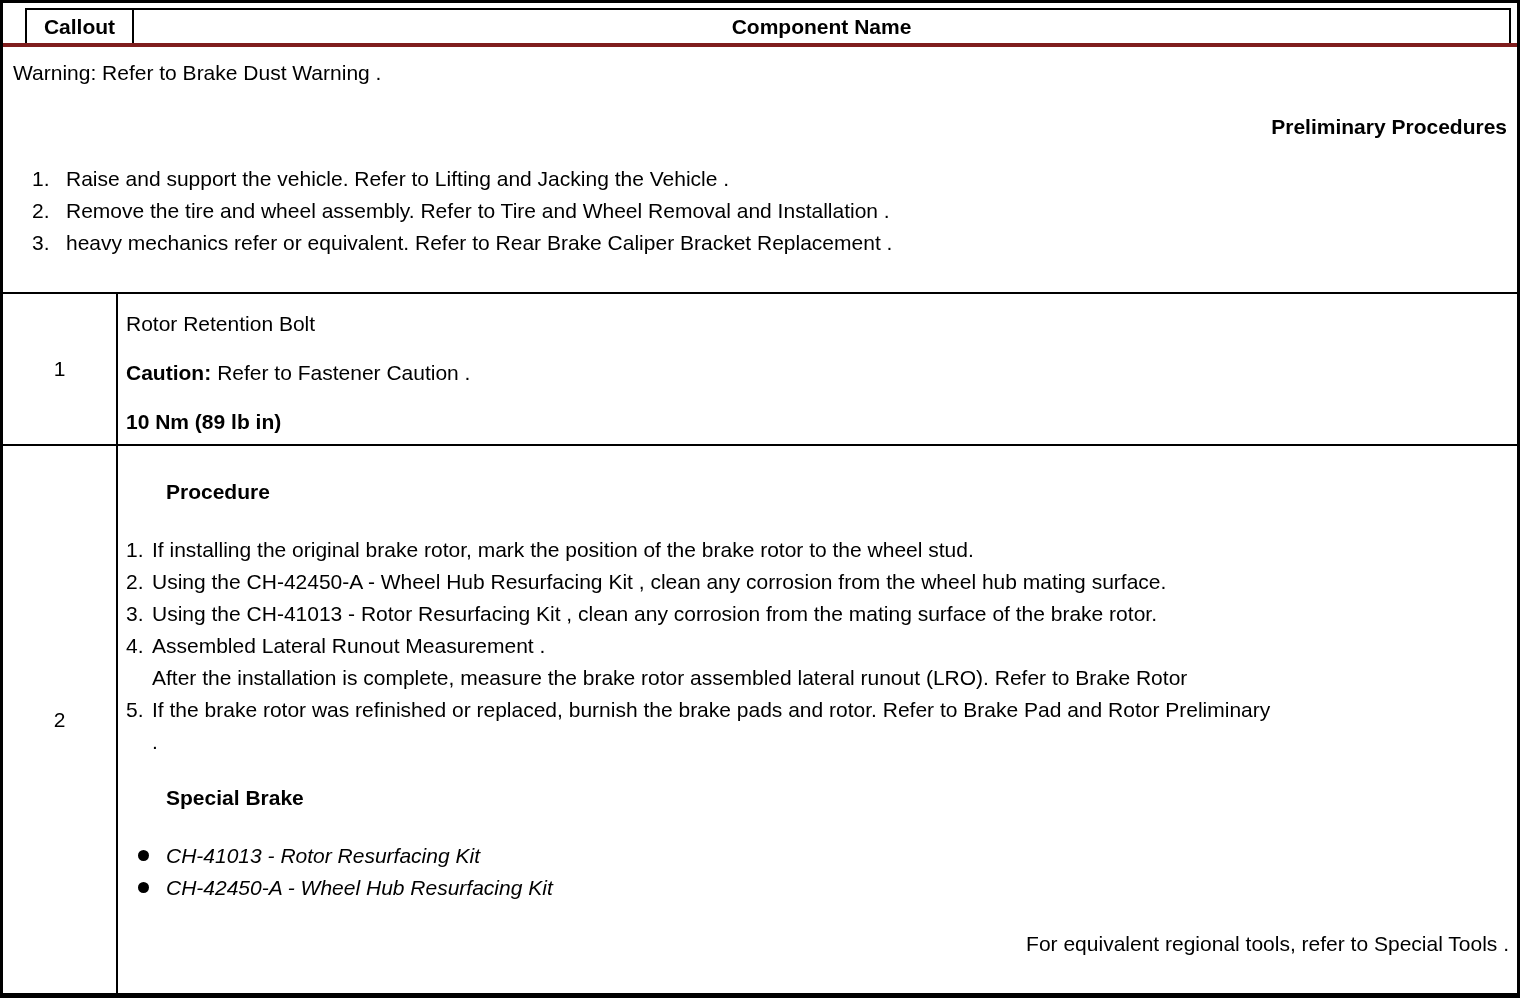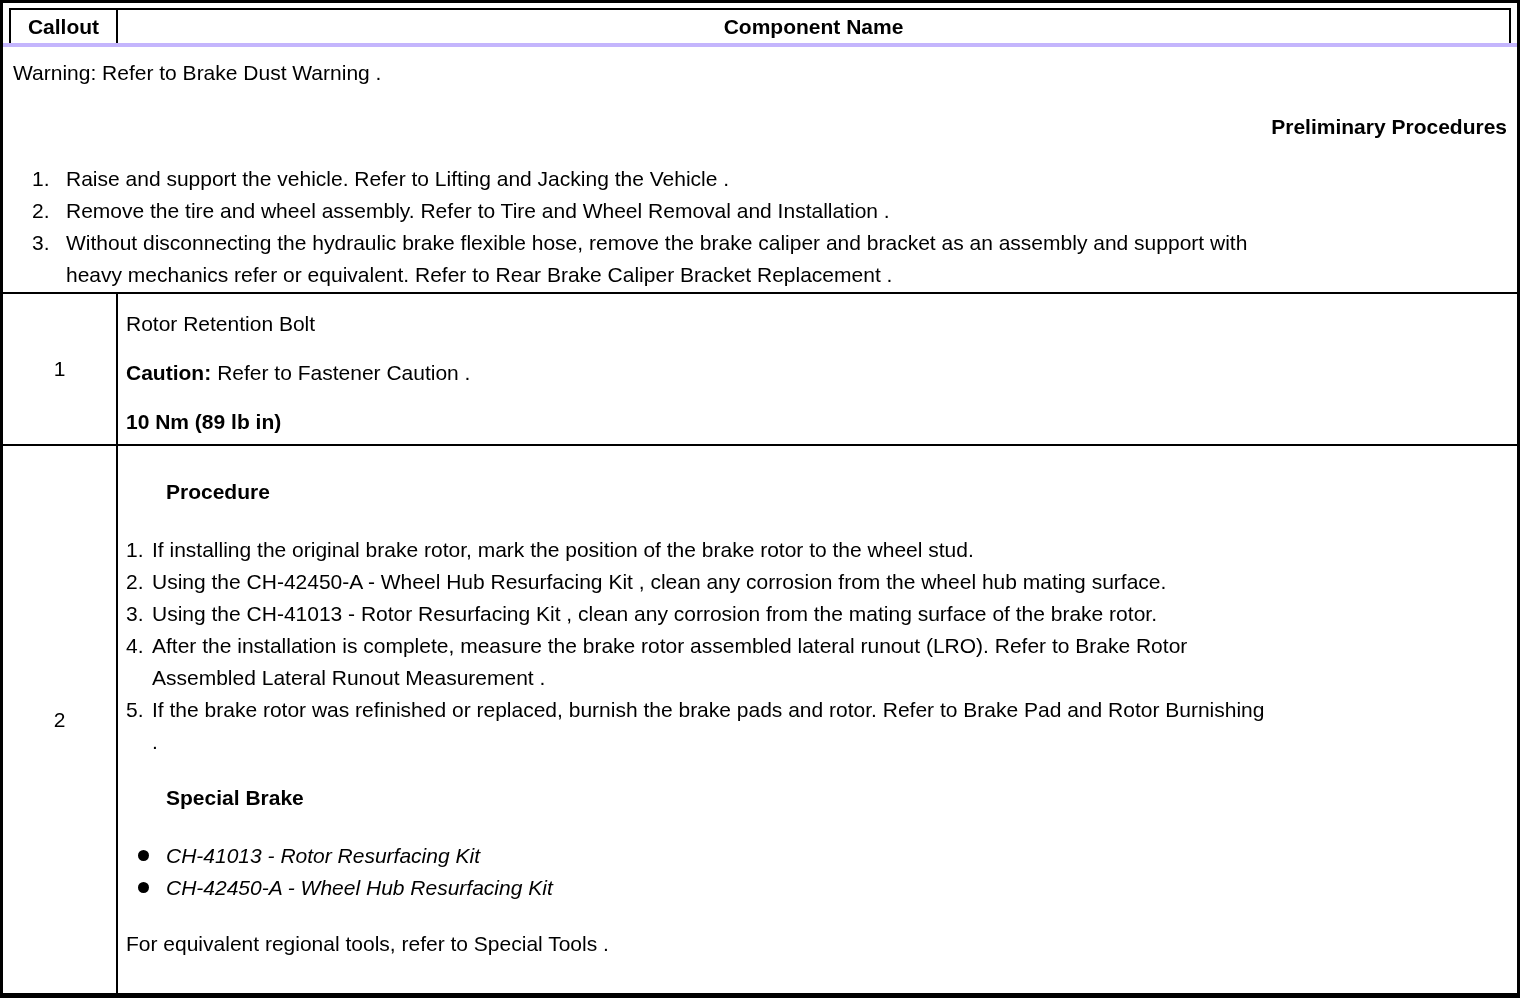--- a/index.html
+++ b/index.html
@@ -11,21 +11,21 @@
     background: #fff;
     color: #000;
     font-family: "Liberation Sans", sans-serif;
     font-size: 21px;
     line-height: 32px;
     display: flex;
     flex-direction: column;
     overflow: hidden;
   }
   
-  .header-bar { border-bottom: 4px solid #c4b5fd; flex: 0 0 auto; }
+  .header-bar { border-bottom: 4px solid #7f1d1d; flex: 0 0 auto; padding-left: 16px; }
   .header-box {
     margin: 5px 6px 0 6px;
     border: 2px solid #000;
     border-bottom: none;
     display: flex;
   }
   .header-box .hcell {
     font-weight: bold;
     text-align: center;
     line-height: 33px;
@@ -64,21 +64,21 @@
   .proc-list .num { flex: 0 0 26px; }
   .tool-list { margin-top: 26px; font-style: italic; }
   .tool { display: flex; }
   .dot {
     flex: 0 0 11px;
     width: 11px; height: 11px;
     border-radius: 50%;
     background: #000;
     margin: 10px 17px 0 12px;
   }
-  .footer-note { margin-top: 24px; }
+  .footer-note { margin-top: 24px; text-align: right; }
 </style>
 </head>
 <body>
 
 <div class="page">
 
   <div class="header-bar">
     <div class="header-box">
       <div class="hcell callout">Callout</div>
       <div class="hcell name">Component Name</div>
@@ -97,21 +97,20 @@
       </div>
       <div class="step">
         <div class="num">2.</div>
         <div class="txt">
           <div>Remove the tire and wheel assembly. Refer to Tire and Wheel Removal and Installation .</div>
         </div>
       </div>
       <div class="step">
         <div class="num">3.</div>
         <div class="txt">
-          <div>Without disconnecting the hydraulic brake flexible hose, remove the brake caliper and bracket as an assembly and support with</div>
           <div>heavy mechanics refer or equivalent. Refer to Rear Brake Caliper Bracket Replacement .</div>
         </div>
       </div>
     </div>
   </div>
 
   <div class="row row-1">
     <div class="callout-cell">1</div>
     <div class="content-cell">
       <div class="line-a">Rotor Retention Bolt</div>
@@ -142,28 +141,28 @@
         </div>
         <div class="step">
           <div class="num">3.</div>
           <div class="txt">
             <div>Using the CH-41013 - Rotor Resurfacing Kit , clean any corrosion from the mating surface of the brake rotor.</div>
           </div>
         </div>
         <div class="step">
           <div class="num">4.</div>
           <div class="txt">
+            <div>Assembled Lateral Runout Measurement .</div>
             <div>After the installation is complete, measure the brake rotor assembled lateral runout (LRO). Refer to Brake Rotor</div>
-            <div>Assembled Lateral Runout Measurement .</div>
           </div>
         </div>
         <div class="step">
           <div class="num">5.</div>
           <div class="txt">
-            <div>If the brake rotor was refinished or replaced, burnish the brake pads and rotor. Refer to Brake Pad and Rotor Burnishing</div>
+            <div>If the brake rotor was refinished or replaced, burnish the brake pads and rotor. Refer to Brake Pad and Rotor Preliminary</div>
             <div>.</div>
           </div>
         </div>
       </div>
 
       <div class="sub-heading">Special Brake</div>
 
       <div class="tool-list">
         <div class="tool">
           <span class="dot"></span>

